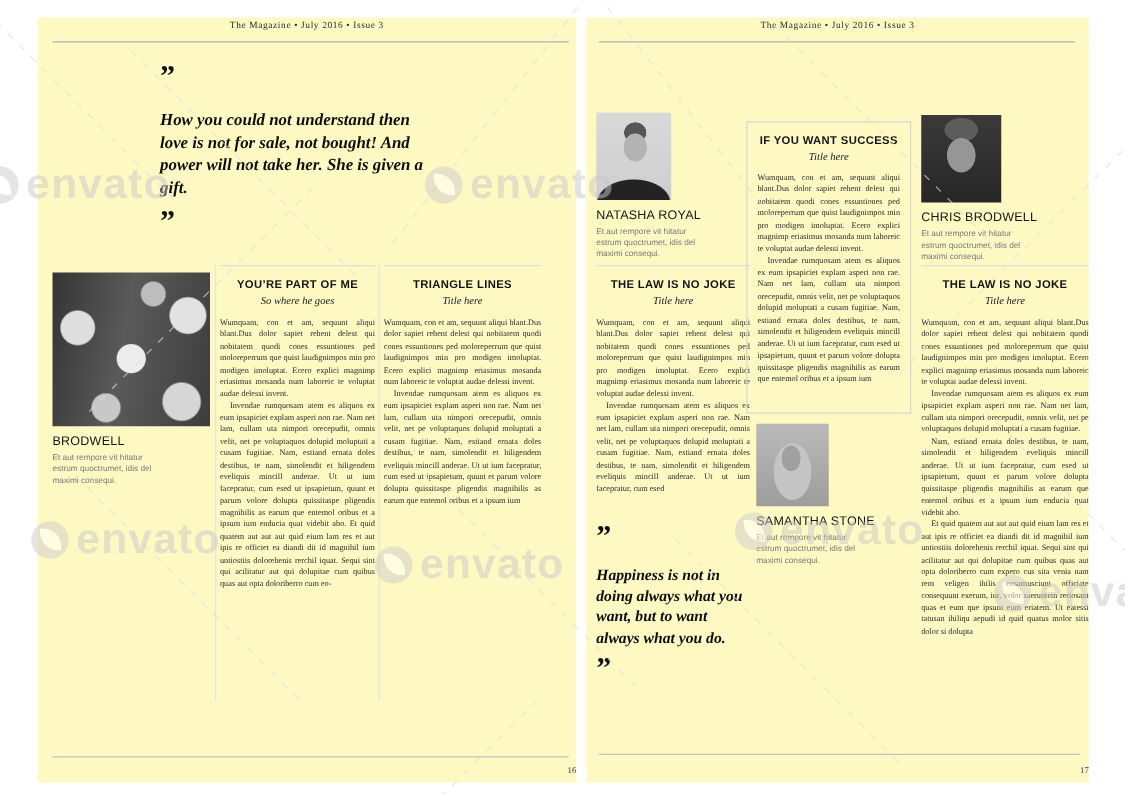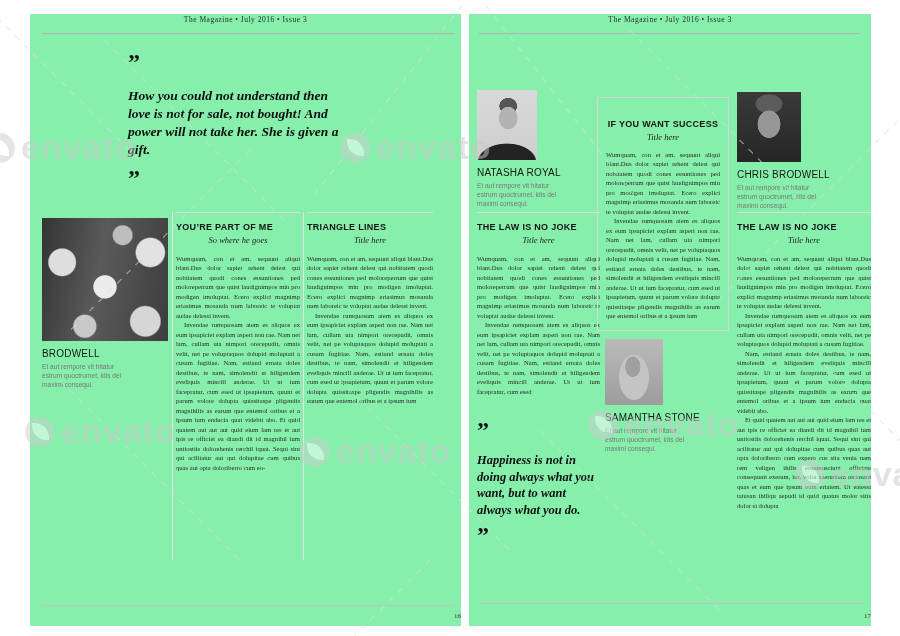--- a/index.html
+++ b/index.html
@@ -1,21 +1,21 @@
 <!DOCTYPE html>
 <html><head>
 <meta charset="utf-8">
 <style>
   * { margin:0; padding:0; box-sizing:border-box; }
   html,body { width:900px; height:636px; }
   body { position:relative; background:#ffffff; overflow:hidden;
          font-family:"Liberation Sans", sans-serif; color:#1a1a1a; }
 
   
-  .page { position:absolute; top:14px; height:612px; background:#86efac; }
+  .page { position:absolute; top:14px; height:612px; background:#fef9c3; }
   .page-l { left:30px; width:431px; }
   .page-r { left:469px; width:402px; }
 
   .phead { position:absolute; top:1px; left:0; right:0; text-align:center;
            font-family:"Liberation Serif", serif; font-size:7.5px;
            letter-spacing:.5px; color:#2b2b2b; }
   .hrule { position:absolute; height:1px; background:#b3b3b3; }
   .page-l .head-rule { left:12px; width:413px; top:19px; }
   .page-r .head-rule { left:10px; width:381px; top:19px; }
   .page-l .foot-rule { left:12px; width:413px; top:591px; background:#c2c2c2; }
@@ -31,33 +31,33 @@
            font-size:13.5px; line-height:1.33; color:#0d0d0d; }
   .lp-quote { left:98px; top:42px; width:222px; }
   .lp-quote .qtext { margin:18px 0 13px; }
   .rp-quote { left:8px; top:410px; width:120px; }
   .rp-quote .qtext { margin:15px 0 10px; font-size:12.5px; }
 
   
   .art { position:absolute; overflow:hidden; }
   .toprule { border-top:1px solid #ddd; margin-bottom:9px; }
   .art h3 { font-family:"Liberation Sans", sans-serif; font-weight:bold;
-            font-size:9px; letter-spacing:.3px; text-align:left; color:#141414; }
+            font-size:9px; letter-spacing:.3px; text-align:center; color:#141414; }
   .art .sub { font-family:"Liberation Serif", serif; font-style:italic;
               font-size:8.5px; text-align:center; color:#222; margin:3px 0 9px; }
   .art .body p { font-family:"Liberation Serif", serif; font-size:6.6px;
                  line-height:1.44; text-align:justify; color:#2a2a2a; }
   .art .body p + p { text-indent:8px; }
 
   .lp-col2 { left:146px; top:198px; width:124px; height:352px; }
   .lp-col3 { left:277px; top:198px; width:126px; height:240px; }
   .rp-art1 { left:8px;   top:198px; width:123px; height:214px; }
   .rp-art2 { left:268px; top:198px; width:134px; height:352px; }
   .rp-box  { left:128px; top:83px;  width:132px; height:234px;
-             border:1px solid #d6d6d6; padding:21px 8px 0; overflow:hidden;
+             border:1px solid #d6d6d6; padding:9px 8px 0; overflow:hidden;
              position:absolute; }
   .rp-box h3 { font-family:"Liberation Sans", sans-serif; font-weight:bold;
                font-size:9px; letter-spacing:.3px; text-align:center; color:#141414; }
   .rp-box .sub { font-family:"Liberation Serif", serif; font-style:italic;
                  font-size:8.5px; text-align:center; color:#222; margin:3px 0 8px; }
   .rp-box .body p { font-family:"Liberation Serif", serif; font-size:6.6px;
                     line-height:1.44; text-align:justify; color:#2a2a2a; }
   .rp-box .body p + p { text-indent:8px; }
 
   .vdiv { position:absolute; width:1px; background:#e4e4e4; }

